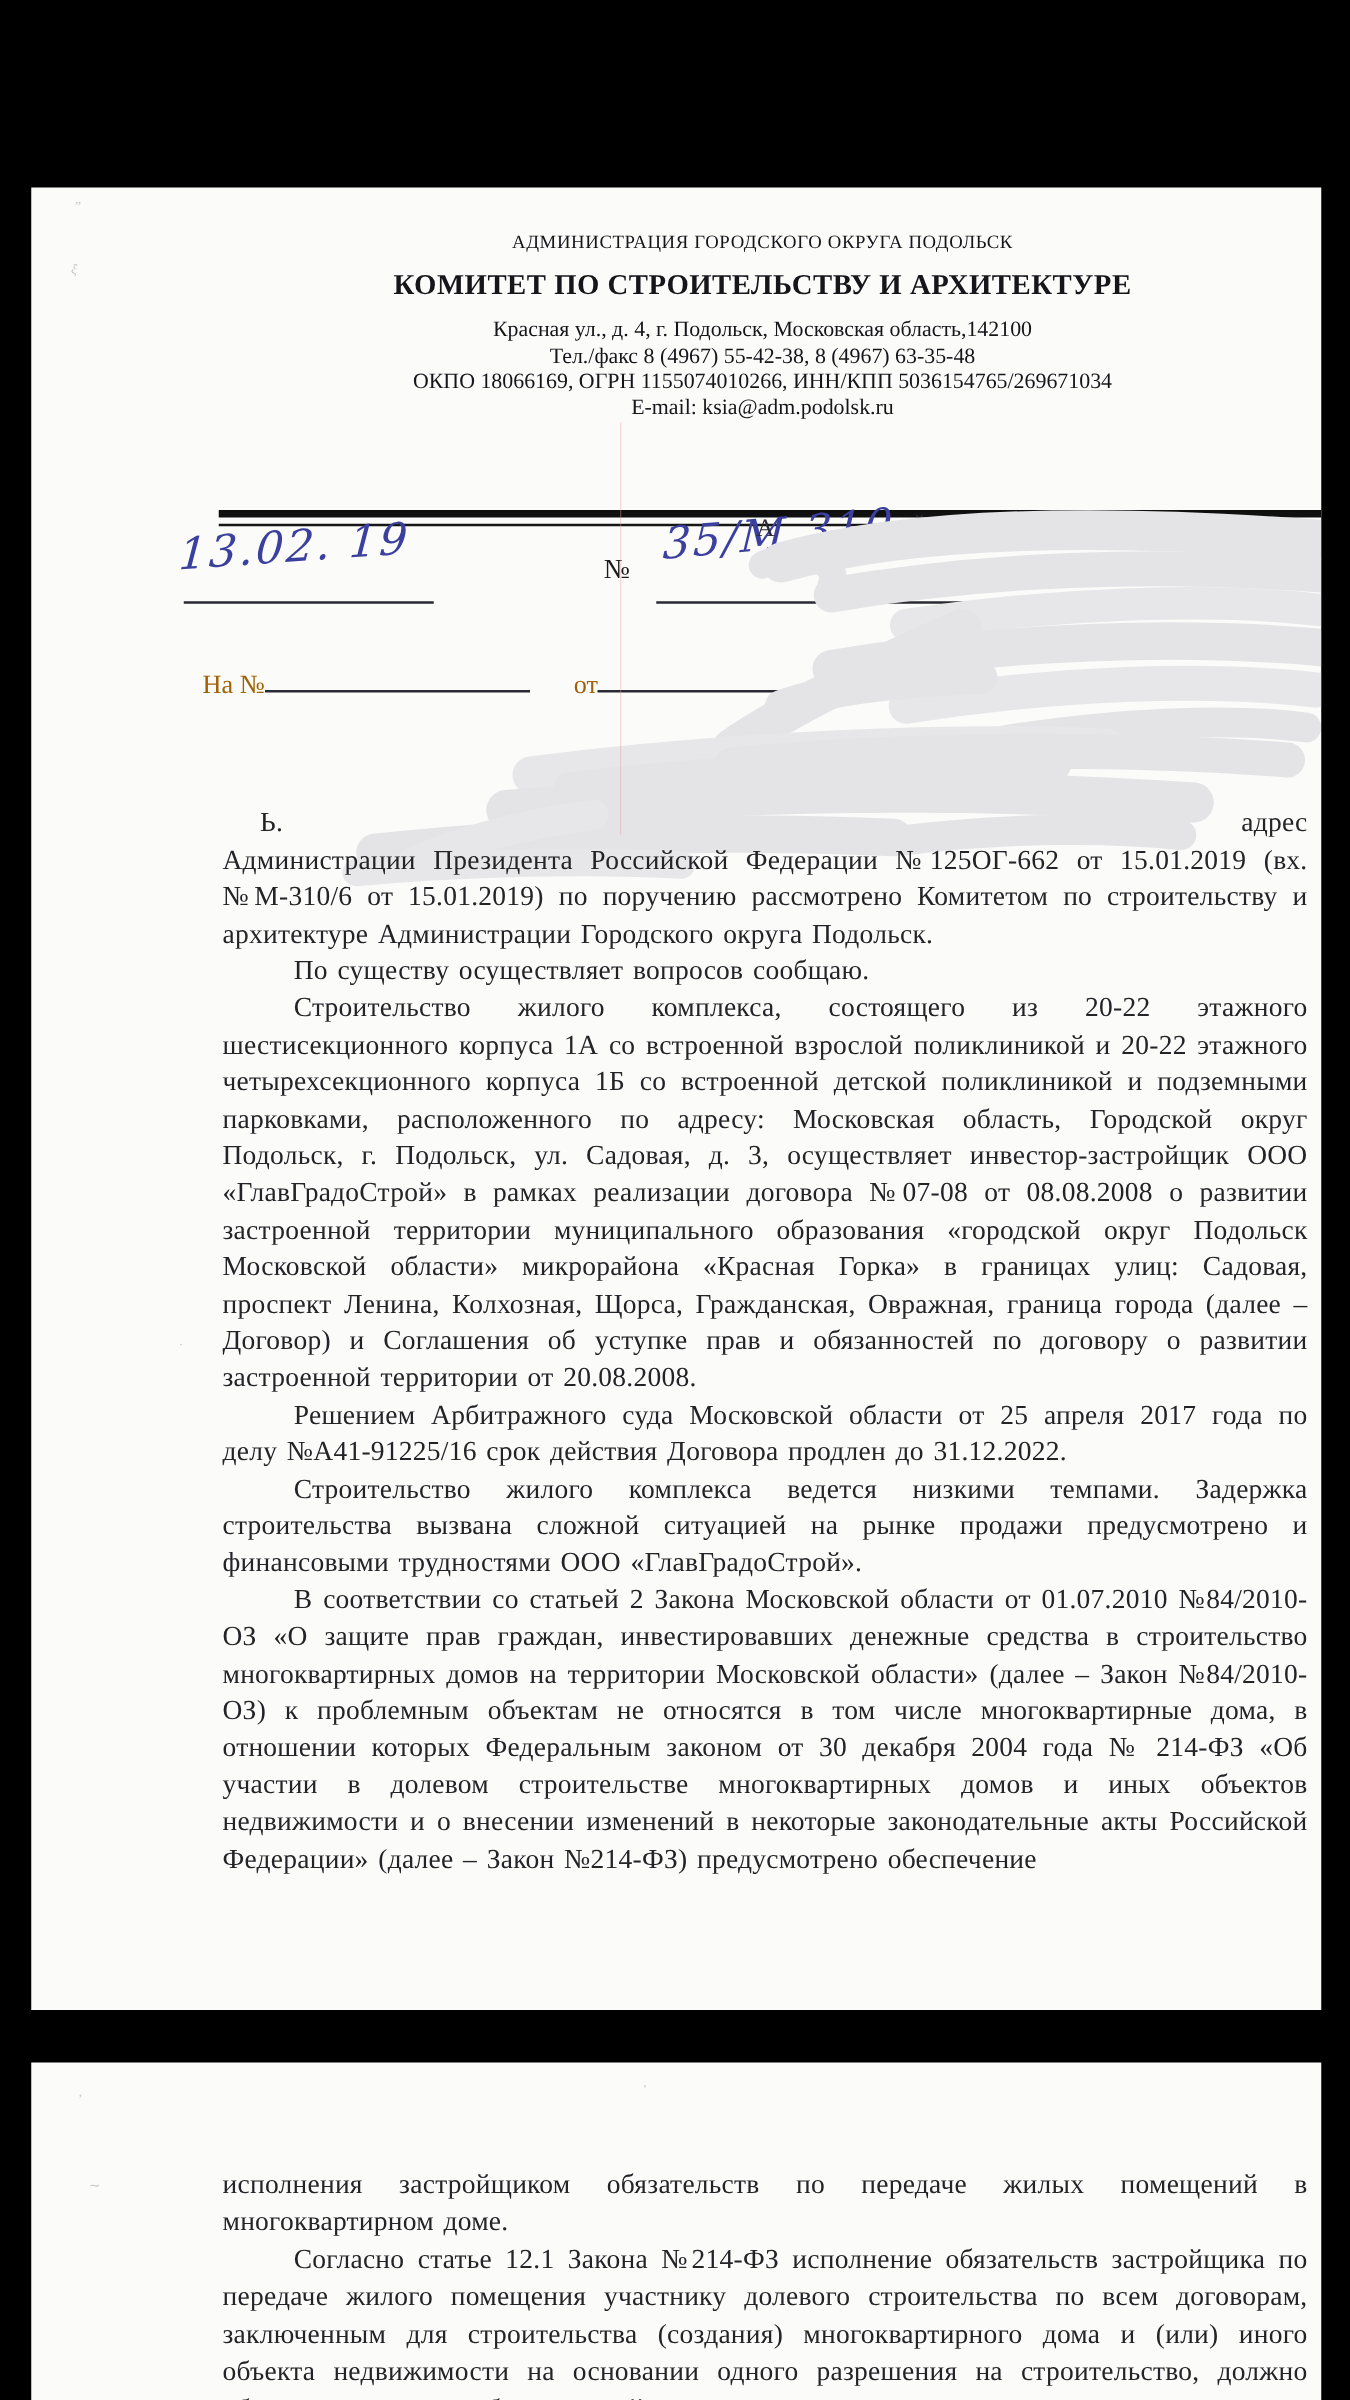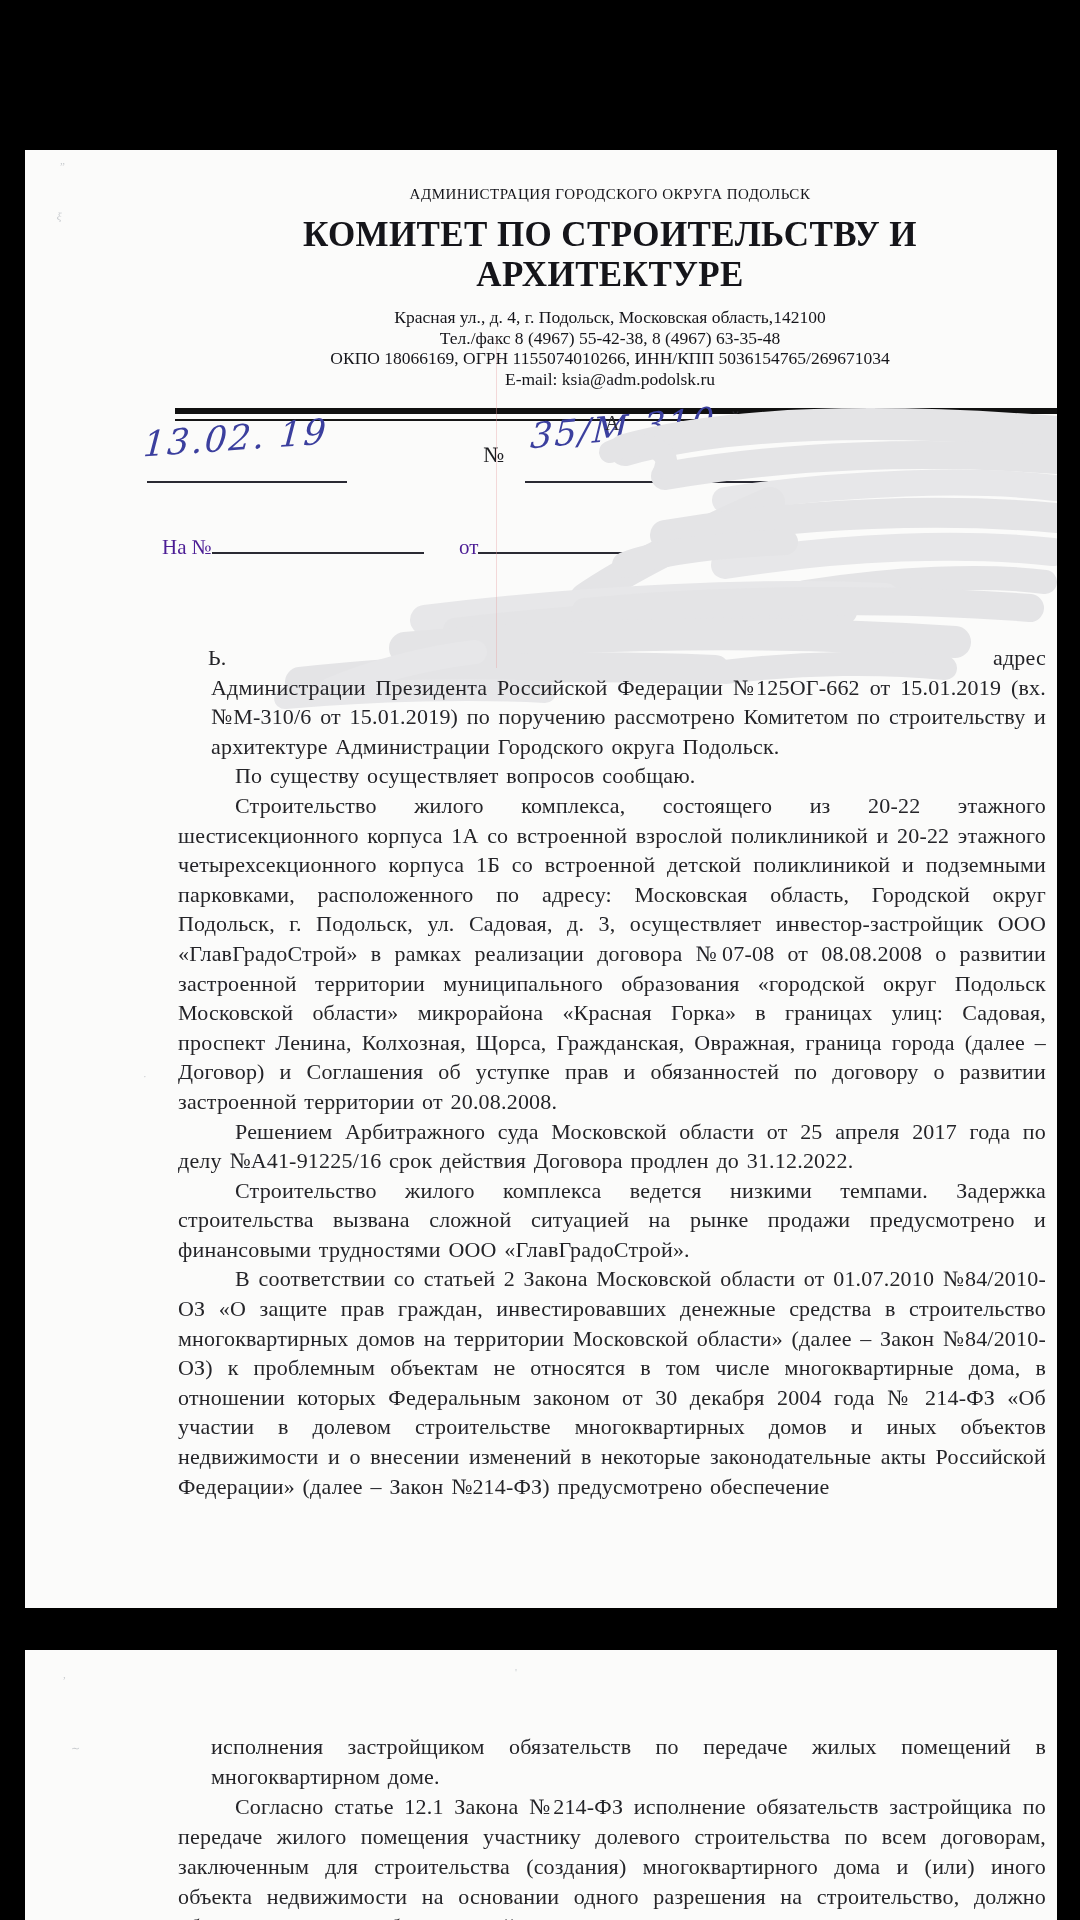--- a/index.html
+++ b/index.html
@@ -4,49 +4,49 @@
 <style>
   html,body{margin:0;padding:0;background:#000;}
   body{width:1080px;height:1920px;overflow:hidden;position:relative;
        font-family:"Liberation Serif",serif;}
   .page{position:absolute;left:25px;width:1032px;background:#fbfbfa;overflow:hidden;}
   #page1{top:150px;height:1458px;}
   #page2{top:1650px;height:270px;}
   
   .letterhead{position:absolute;left:150px;width:870px;top:36px;text-align:center;color:#15151a;}
   .org{font-size:15px;letter-spacing:.5px;}
-  .committee{font-size:35px;font-weight:bold;margin-top:12px;letter-spacing:.4px;}
+  .committee{font-size:23px;font-weight:bold;margin-top:12px;letter-spacing:.4px;}
   .contact{font-size:17.5px;line-height:20.5px;}
   .contact-block{margin-top:12px;}
   .rule{position:absolute;left:150px;right:0;top:258px;height:5px;
         border-top:6px solid #101010;border-bottom:2px solid #161616;}
   
   .hw{font-family:"DejaVu Serif",serif;font-style:italic;color:#3b3f9e;position:absolute;}
   .hw-date{left:118px;top:268px;font-size:35px;transform:rotate(-4deg) skewX(-8deg);letter-spacing:2px;}
   .hw-num{left:505px;top:258px;font-size:35px;transform:rotate(-5deg) skewX(-8deg);letter-spacing:2px;}
   .uline{position:absolute;border-bottom:2px solid #2a2a33;height:1px;}
   .u-date{left:122px;top:330px;width:200px;}
   .u-num{left:500px;top:330px;width:282px;}
   .no-sign{position:absolute;left:458px;top:292px;font-size:22px;color:#1c1c20;}
-  .reply{position:absolute;left:137px;top:382px;font-size:21px;color:#4c1d95;}
+  .reply{position:absolute;left:137px;top:382px;font-size:21px;color:#a16207;}
   .reply .lbl{display:inline-block;}
   .reply .ru{display:inline-block;border-bottom:2px solid #2a2a33;height:20px;}
   .ru1{width:212px;}
   .ru2{width:272px;margin-left:30px;}
   
   .redact{position:absolute;left:0;top:0;pointer-events:none;}
   .frag{position:absolute;color:#2b2b30;font-size:17px;}
   
   .bodytext{position:absolute;left:153px;width:868px;color:#242428;
             font-size:22px;line-height:29.6px;text-align:justify;
             letter-spacing:.2px;word-spacing:2px;}
   #body1{top:493px;}
   #body2{top:82px;line-height:30px;}
   .bodytext p{margin:0;text-indent:57px;}
-  .bodytext p.cont{text-indent:0;margin-left:33px;}
+  .bodytext p.cont{text-indent:0;}
   .line1{display:flex;justify-content:space-between;height:29.6px;}
   .line1 .start{margin-left:30px;}
   .foldline{position:absolute;left:471px;top:188px;width:1px;height:330px;
             background:rgba(232,160,160,.38);}
   .speck{position:absolute;color:#9aa0a8;opacity:.55;font-size:11px;}
 </style>
 </head>
 <body>
 
 <div class="page" id="page1">

